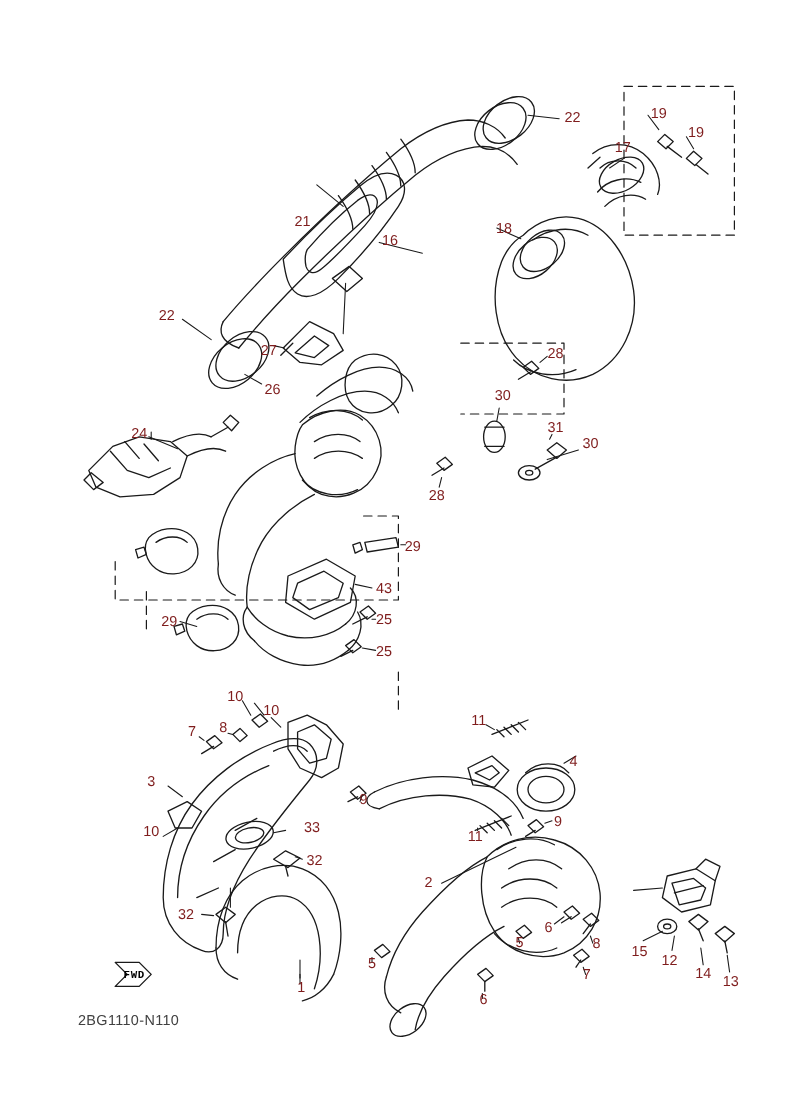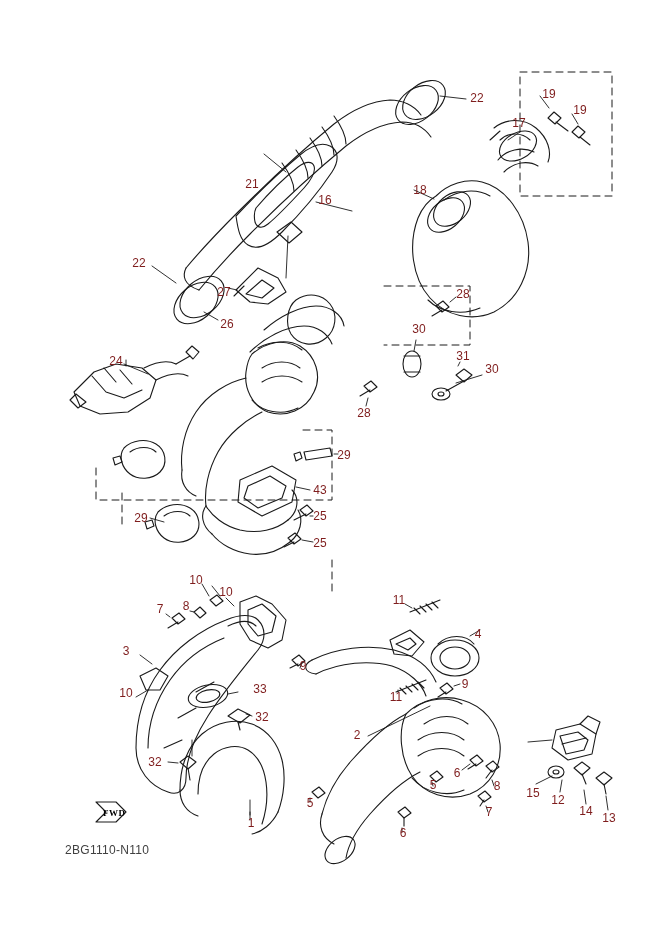--- a/index.html
+++ b/index.html
@@ -38,21 +38,21 @@
   .partcode {
     position: absolute;
     font-family: "Liberation Sans", sans-serif;
     font-size: 12px;
     letter-spacing: 0.3px;
     color: #404040;
     white-space: nowrap;
   }
   .fwd-label {
     position: absolute;
-    font-family: Liberation Serif, serif;
+    font-family: Liberation Mono, monospace;
     font-size: 9px;
     font-weight: bold;
     color: #000000;
     letter-spacing: 0.5px;
   }
 </style>
 </head>
 <body>
 
 <div id="sheet">

